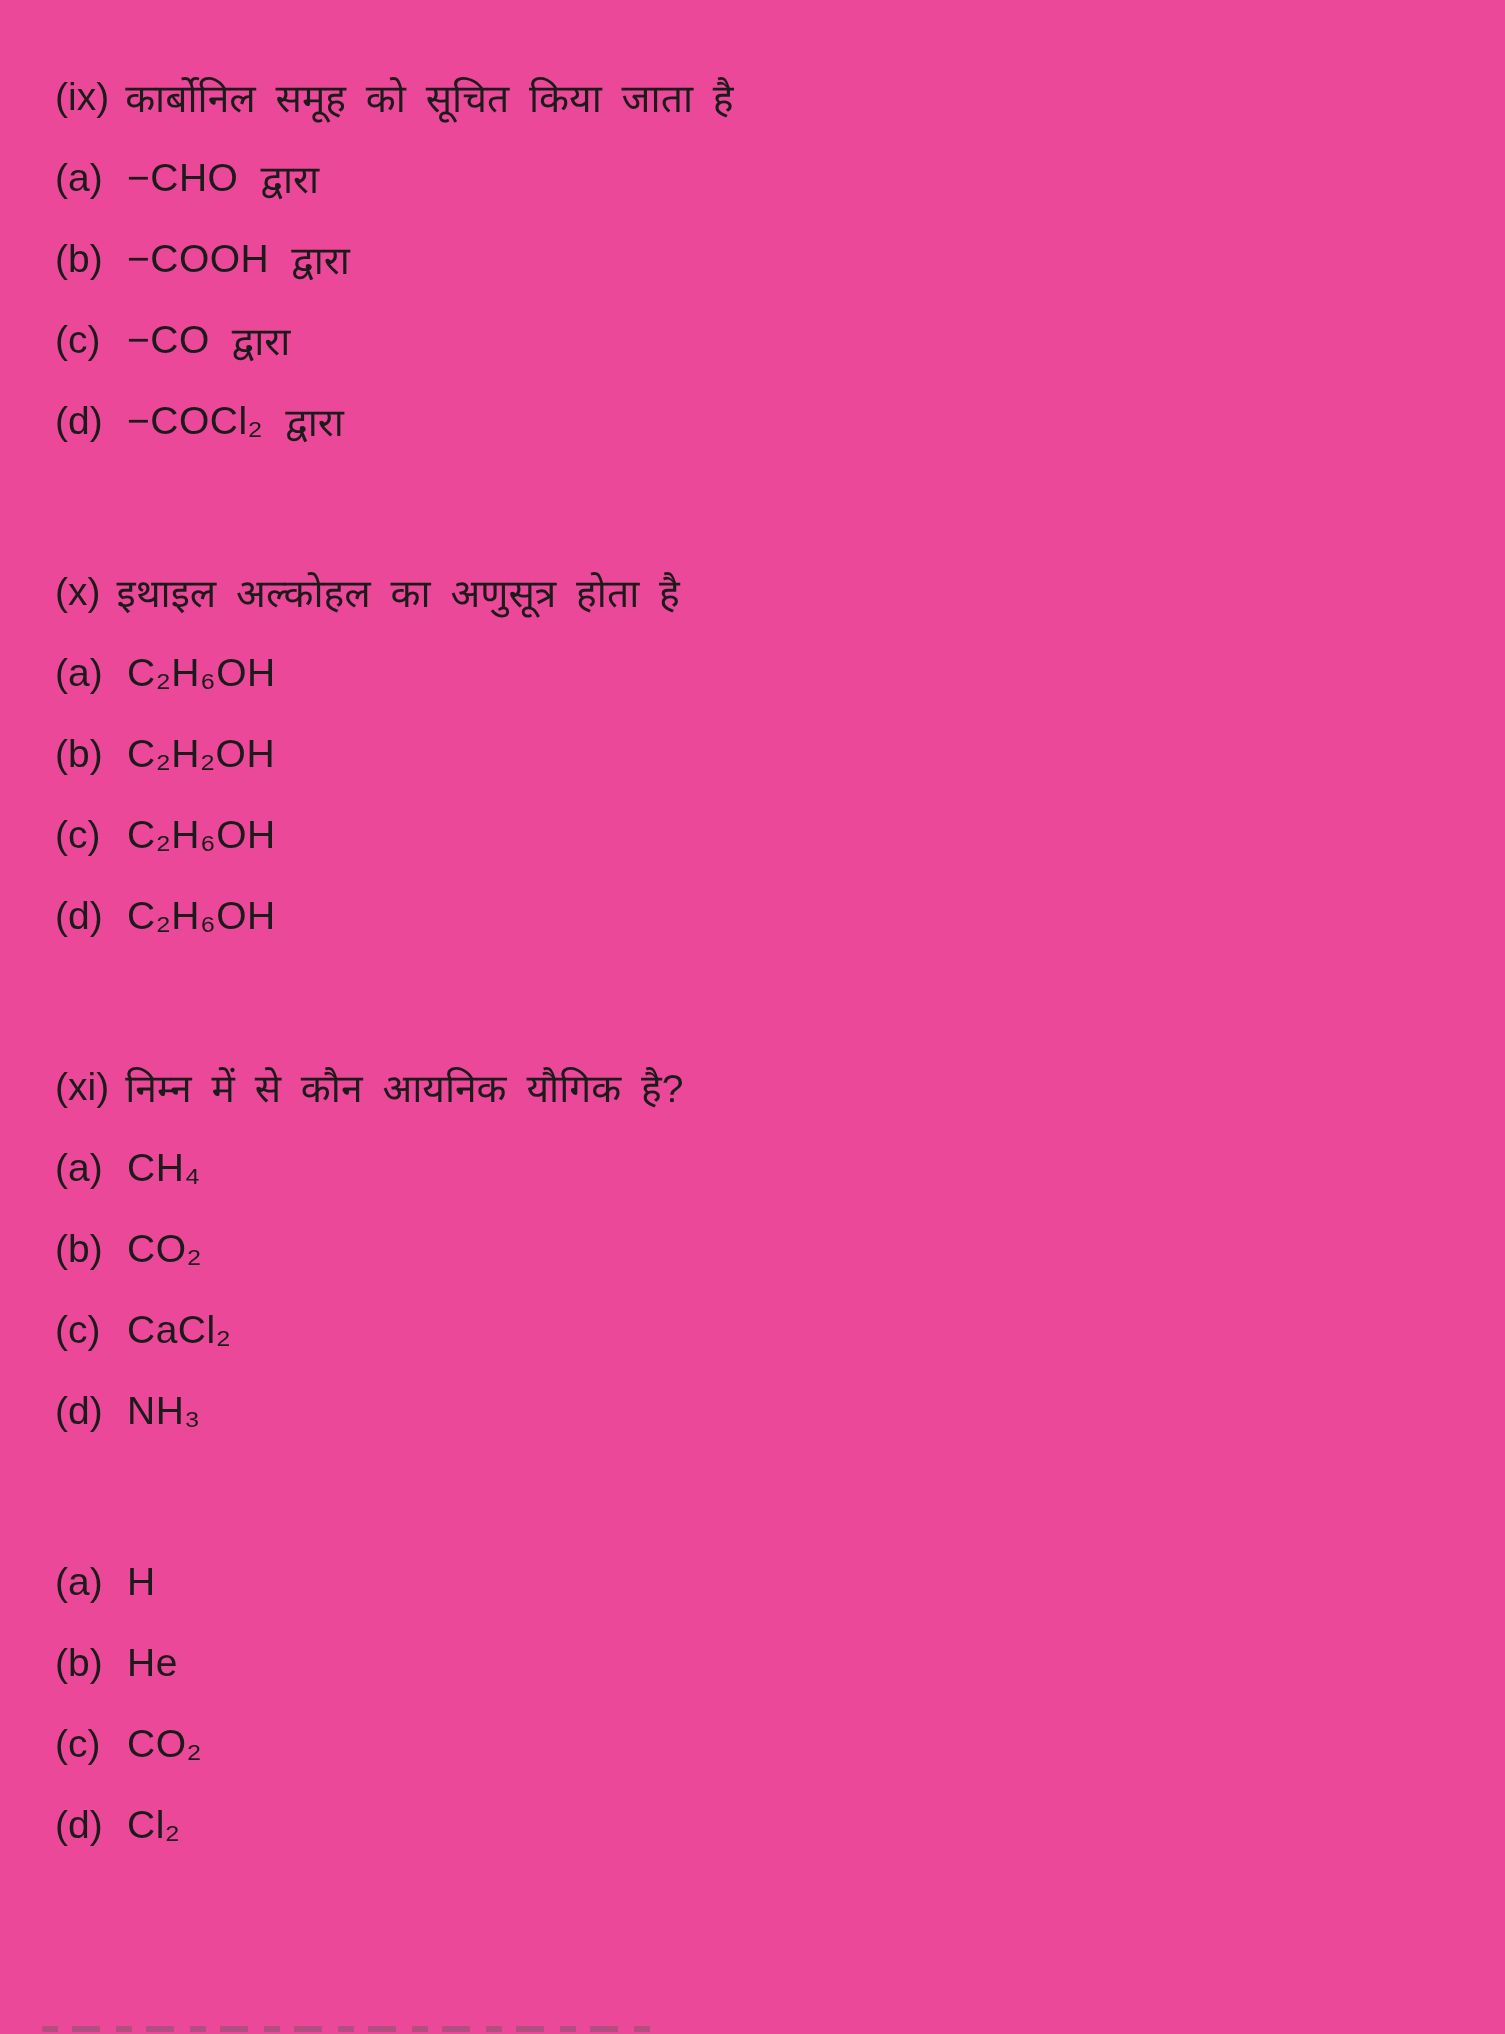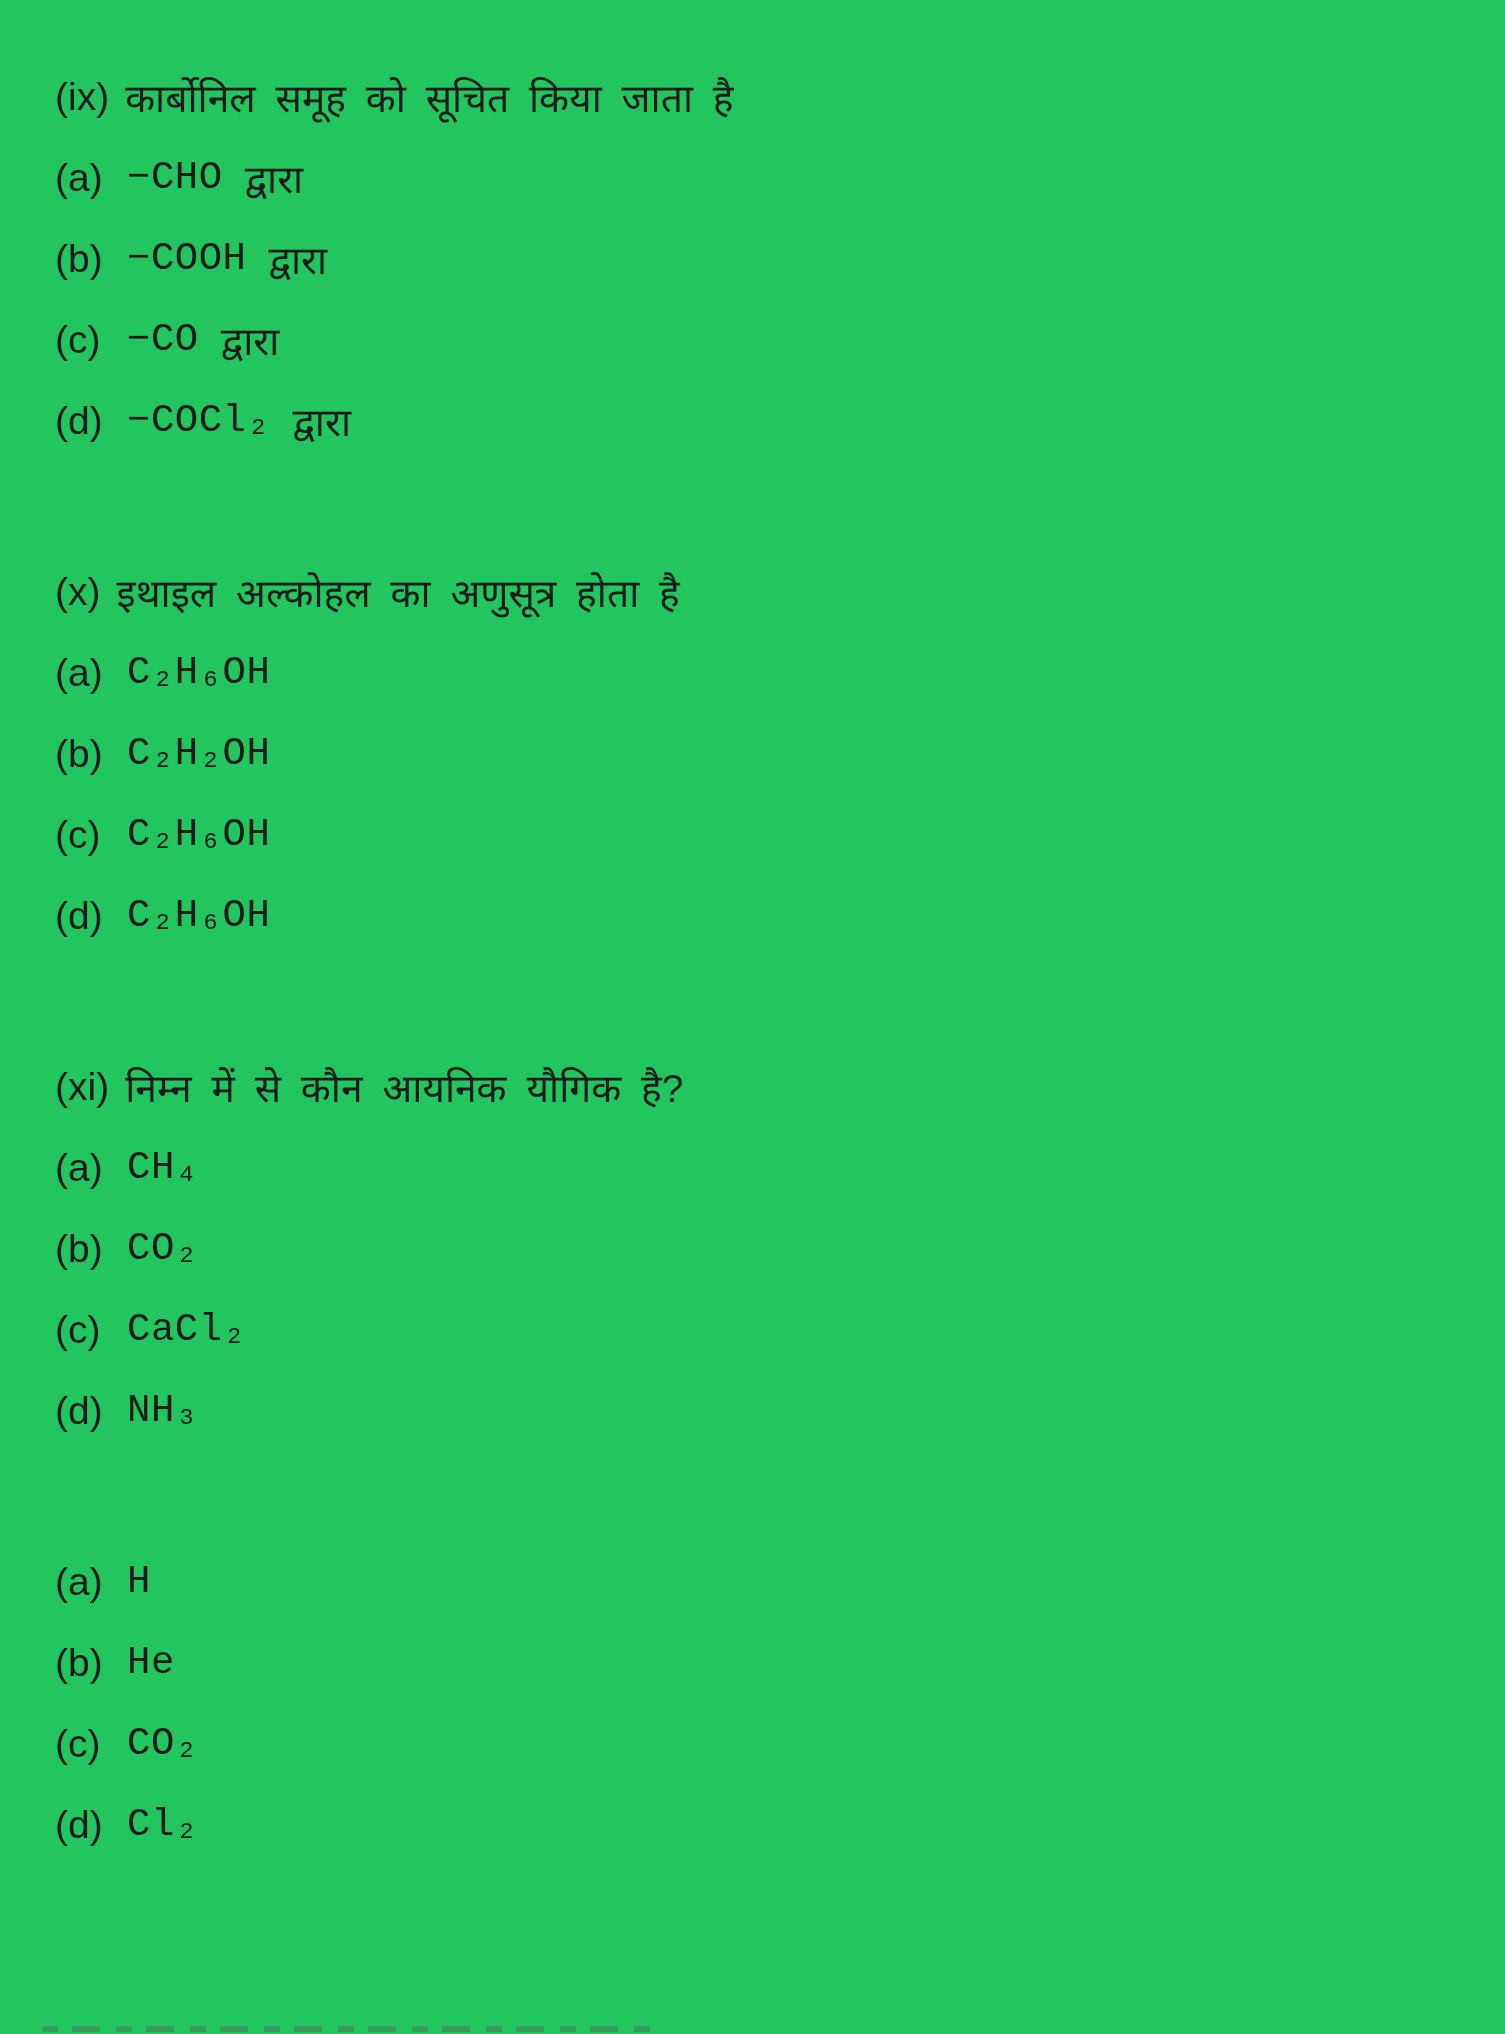--- a/index.html
+++ b/index.html
@@ -4,21 +4,21 @@
 <style>
   html, body {
     margin: 0;
     padding: 0;
     background: #ffffff;
   }
   .page {
     position: relative;
     width: 1505px;
     height: 2034px;
-    background: #22c55e;
+    background: #ec4899;
     color: #1b1b1b;
     font-family: "Liberation Sans", "DejaVu Sans", sans-serif;
     font-size: 39px;
     overflow: hidden;
   }
   .content {
     position: absolute;
     top: 56px;
     left: 55px;
     right: 20px;
@@ -39,21 +39,20 @@
     word-spacing: 9px;
     text-align: right;
   }
   .opt-label {
     display: inline-block;
     width: 72px;
     flex: 0 0 72px;
   }
   .opt-formula {
     letter-spacing: 0.5px;
-    font-family: Liberation Mono, monospace;
   }
   .opt-suffix {
     margin-left: 22px;
   }
   .opt-suffix:empty {
     display: none;
   }
   
   .cut-line {
     position: absolute;

